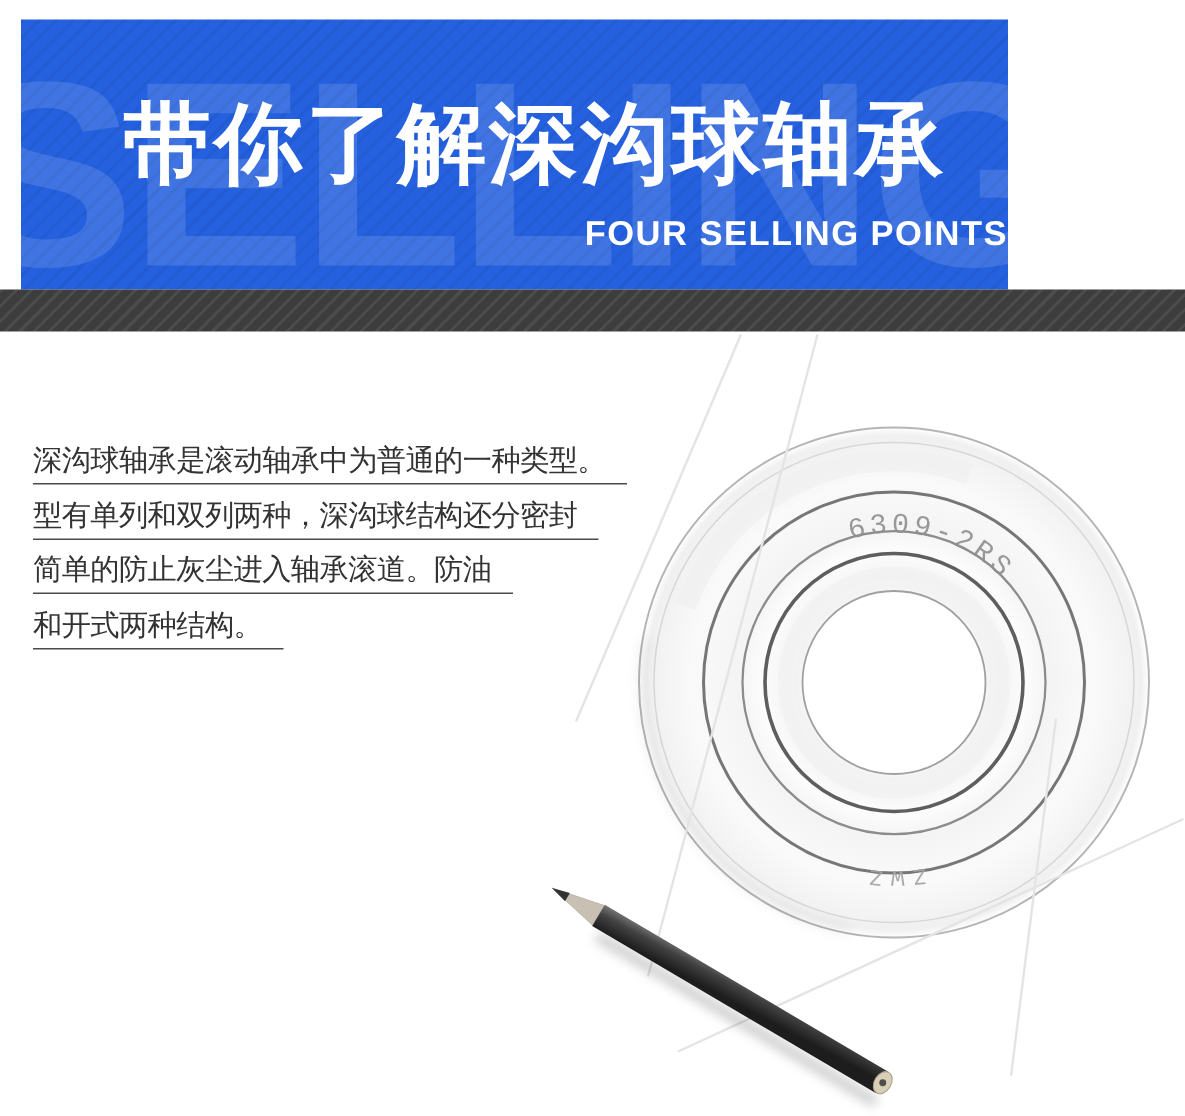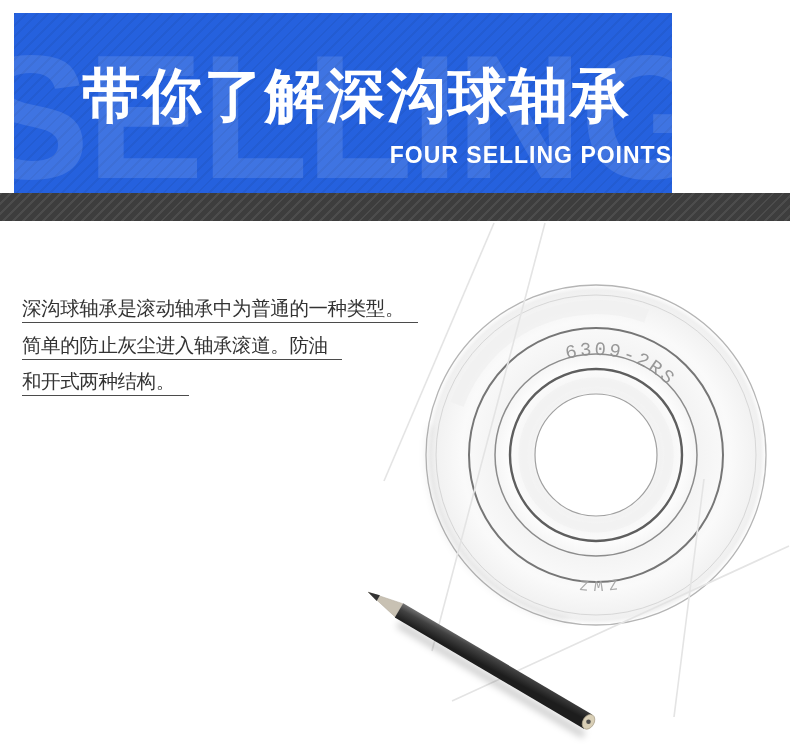--- a/index.html
+++ b/index.html
@@ -34,21 +34,21 @@
   
   .stripe-band {
     position:absolute; left:0; top:193px; width:790px; height:28px;
     background-color:#3d3d3d;
     background-image:repeating-linear-gradient(135deg, rgba(255,255,255,0.08) 0 2px, transparent 2px 7px);
   }
   
   .article {
     position:absolute; left:22px; top:298px; width:400px; z-index:3;
   }
-  .article .line { height:36.6px; white-space:nowrap; }
+  .article .line { height:36.6px; white-space:nowrap;font-family:Liberation Mono, monospace; }
   .article .line span {
     display:inline-block; font-size:19.5px; line-height:20px; letter-spacing:-0.4px;
     color:#333333; padding:0 14px 4px 0; border-bottom:1px solid #4b4b4b;
   }
   
   .illustration { position:absolute; left:0; top:221px; z-index:1; }
 </style>
 </head>
 <body>
 
@@ -57,20 +57,21 @@
   <div class="banner">
     <div class="watermark">SELLING</div>
     <div class="banner-title">带你了解深沟球轴承</div>
     <div class="banner-subtitle">FOUR SELLING POINTS</div>
   </div>
 
   <div class="stripe-band"></div>
 
   <div class="article">
     <div class="line"><span>深沟球轴承是滚动轴承中为普通的一种类型。</span></div>
+    <div class="line"><span>型有单列和双列两种，深沟球结构还分密封</span></div>
     <div class="line"><span>简单的防止灰尘进入轴承滚道。防油</span></div>
     <div class="line"><span>和开式两种结构。</span></div>
   </div>
 
   <svg class="illustration" width="790" height="523" viewBox="0 0 790 523" xmlns="http://www.w3.org/2000/svg">
     <defs>
       <radialGradient id="ringShade" gradientUnits="userSpaceOnUse" cx="596" cy="234" r="170">
         <stop offset="0" stop-color="#ffffff"></stop>
         <stop offset="0.33" stop-color="#fbfbfb"></stop>
         <stop offset="0.38" stop-color="#f2f2f2"></stop>

